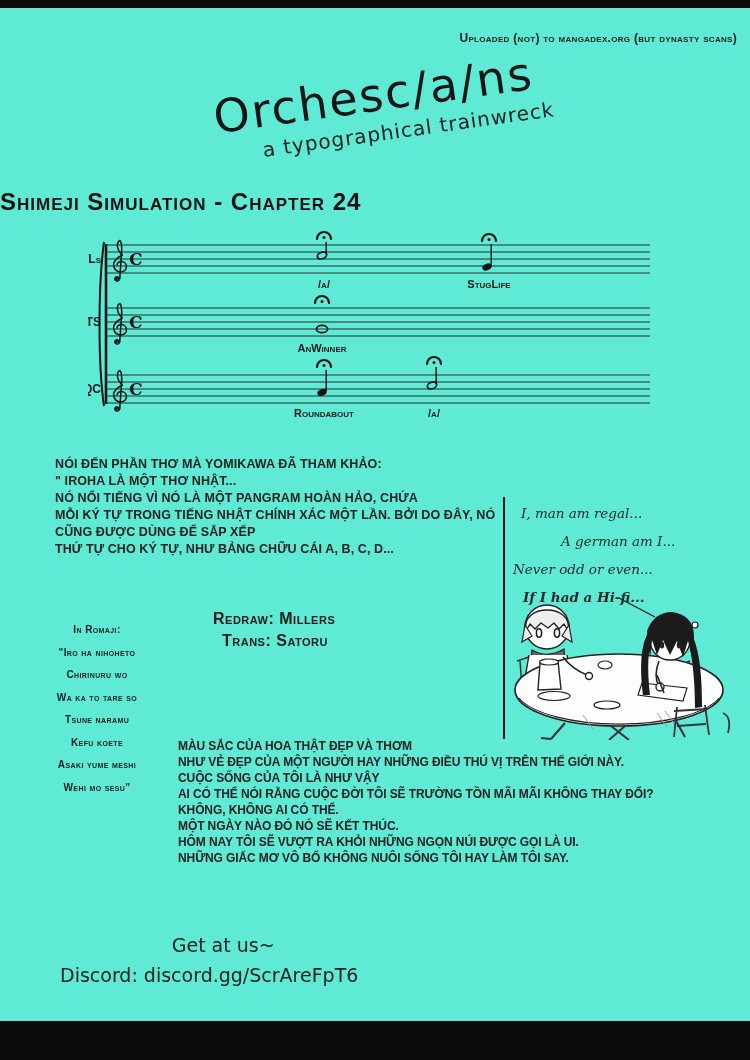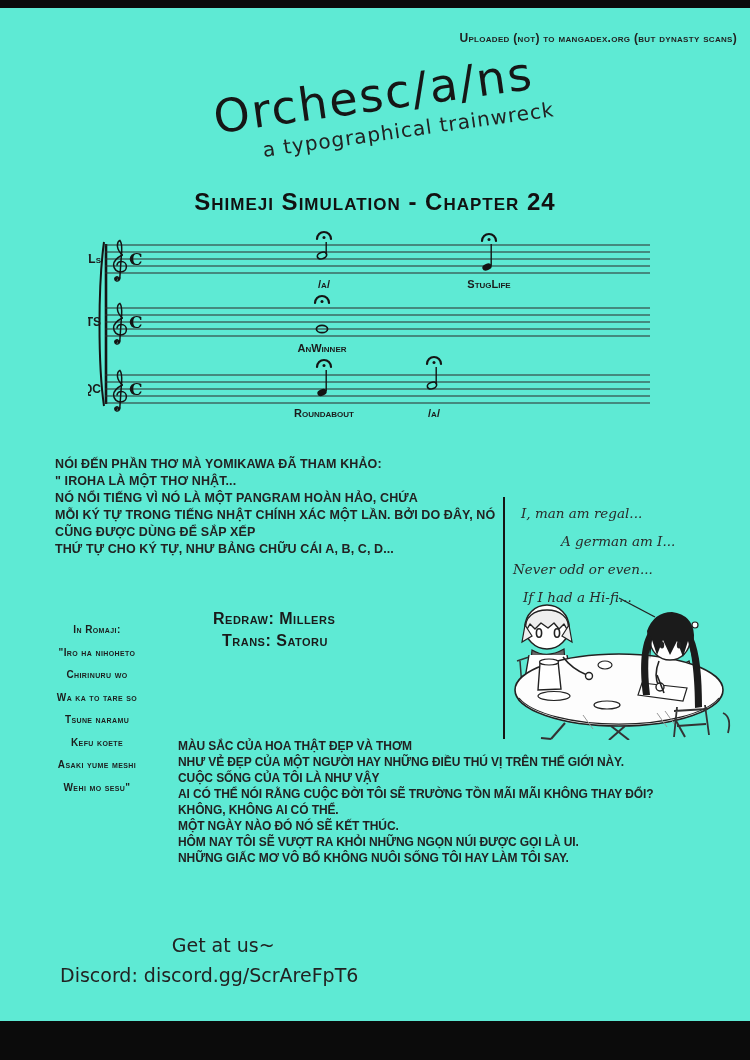--- a/index.html
+++ b/index.html
@@ -12,41 +12,41 @@
   .upload-note{position:absolute;top:31px;right:13px;font-size:12px;font-weight:700;
                font-variant:small-caps;letter-spacing:.3px;color:#222;}
 
   .title-wrap{position:absolute;left:165px;top:68px;width:420px;transform:rotate(-8deg);
               text-align:center;}
   .main-title{font-family:"DejaVu Sans",sans-serif;font-weight:400;font-size:46px;
               letter-spacing:2px;color:#161616;margin:0;}
   .sub-title{font-family:"DejaVu Sans",sans-serif;font-size:20px;letter-spacing:1px;
              color:#222;margin-top:0px;padding-left:60px;}
 
-  .chapter{position:absolute;top:188px;left:0;width:750px;text-align:center;
+  .chapter{position:absolute;top:188px;left:0;width:750px;
            font-size:24px;font-weight:700;font-variant:small-caps;letter-spacing:1px;color:#111;}
 
   .score{position:absolute;left:88px;top:230px;}
   .slabel{font:700 12px "Liberation Sans",sans-serif;font-variant:small-caps;fill:#1b1b1b;}
   .nlabel{font:700 11px "Liberation Sans",sans-serif;font-variant:small-caps;fill:#1b1b1b;}
   .timesig{font:700 17px "DejaVu Serif",serif;fill:#141414;}
 
   .viet1{position:absolute;left:55px;top:456px;font-size:12.5px;font-weight:700;
          line-height:17px;letter-spacing:.1px;color:#222;}
   .viet2{position:absolute;left:178px;top:738px;font-size:12px;font-weight:700;
          line-height:16px;letter-spacing:-.1px;color:#222;}
 
   .panel{position:absolute;left:503px;top:497px;width:232px;height:242px;
          border-left:2px solid #151515;}
   .pal{position:absolute;font-family:"DejaVu Serif",serif;font-style:italic;
        font-size:13.5px;color:#2a2a2a;white-space:nowrap;}
   .pal0{left:16px;top:8px;}
   .pal1{left:56px;top:36px;}
   .pal2{left:8px;top:64px;}
-  .pal3{left:18px;top:92px;}
+  .pal3{left:18px;top:92px;font-weight:bold;}
   .panel-art{position:absolute;left:2px;top:98px;width:230px;height:145px;}
 
   .credits{position:absolute;left:213px;top:610px;font-size:16px;font-weight:700;
            font-variant:small-caps;letter-spacing:.5px;color:#1a1a1a;}
   .credits .trans{margin-top:4px;margin-left:9px;}
 
   .romaji{position:absolute;left:12px;top:619px;width:170px;text-align:center;
           font-size:10px;font-weight:700;font-variant:small-caps;letter-spacing:.4px;
           line-height:22.5px;color:#1d1d1d;}
 

